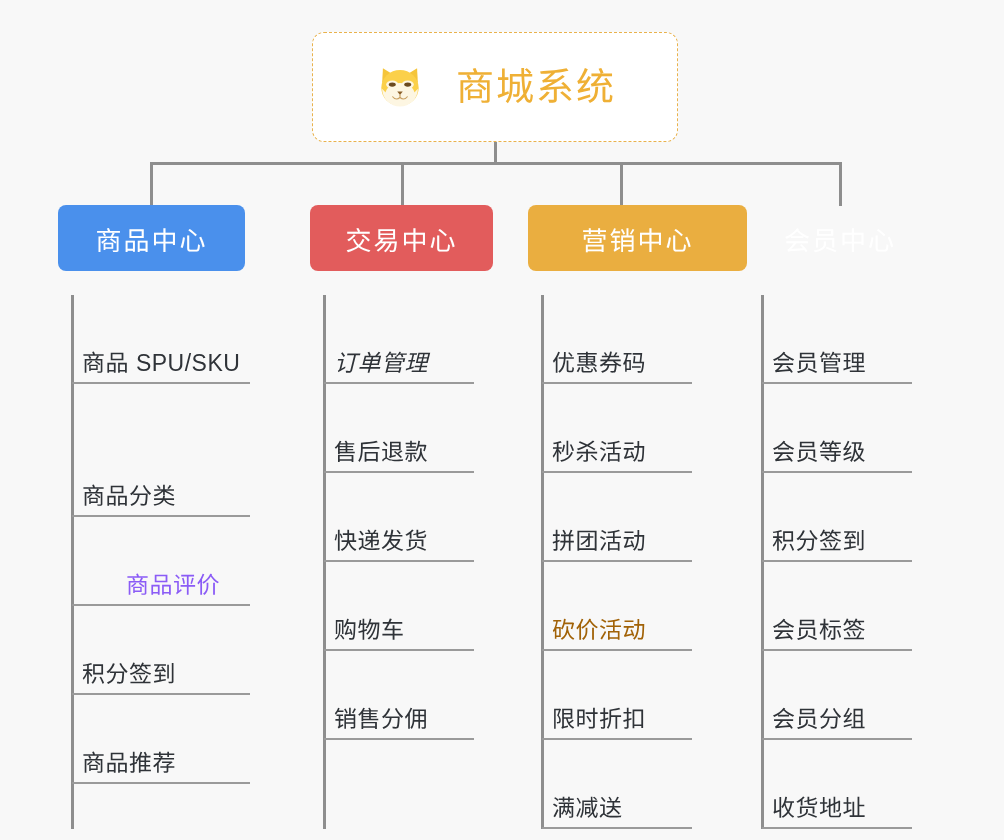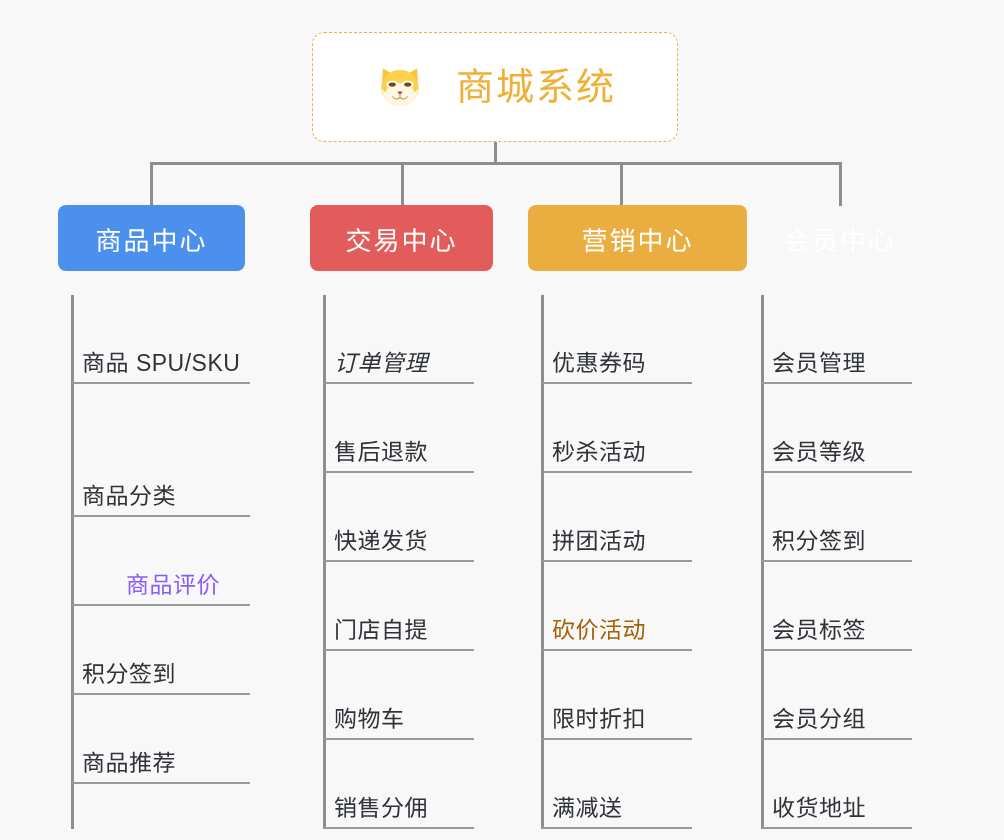--- a/index.html
+++ b/index.html
@@ -200,23 +200,20 @@
       <div class="leaf" style="border-bottom-color: rgb(154, 154, 154); font-style: italic;">
           <span class="leaf-label" style="color: rgb(47, 51, 56);">订单管理</span>
         </div>
       <div class="leaf" style="border-bottom-color: rgb(154, 154, 154);">
           <span class="leaf-label" style="color: rgb(47, 51, 56);">售后退款</span>
         </div>
       <div class="leaf" style="border-bottom-color: rgb(154, 154, 154);">
           <span class="leaf-label" style="color: rgb(47, 51, 56);">快递发货</span>
         </div>
       <div class="leaf" style="border-bottom-color: rgb(154, 154, 154);">
-          <span class="leaf-label" style="color: rgb(47, 51, 56);">门店自提</span>
-        </div>
-      <div class="leaf" style="border-bottom-color: rgb(154, 154, 154);">
           <span class="leaf-label" style="color: rgb(47, 51, 56);">购物车</span>
         </div>
       <div class="leaf" style="border-bottom-color: rgb(154, 154, 154);">
           <span class="leaf-label" style="color: rgb(47, 51, 56);">销售分佣</span>
         </div>
     </div>
   </div>
 
   <div class="branch branch-2">
     <div class="branch-head" style="background: rgb(234, 174, 64);">

